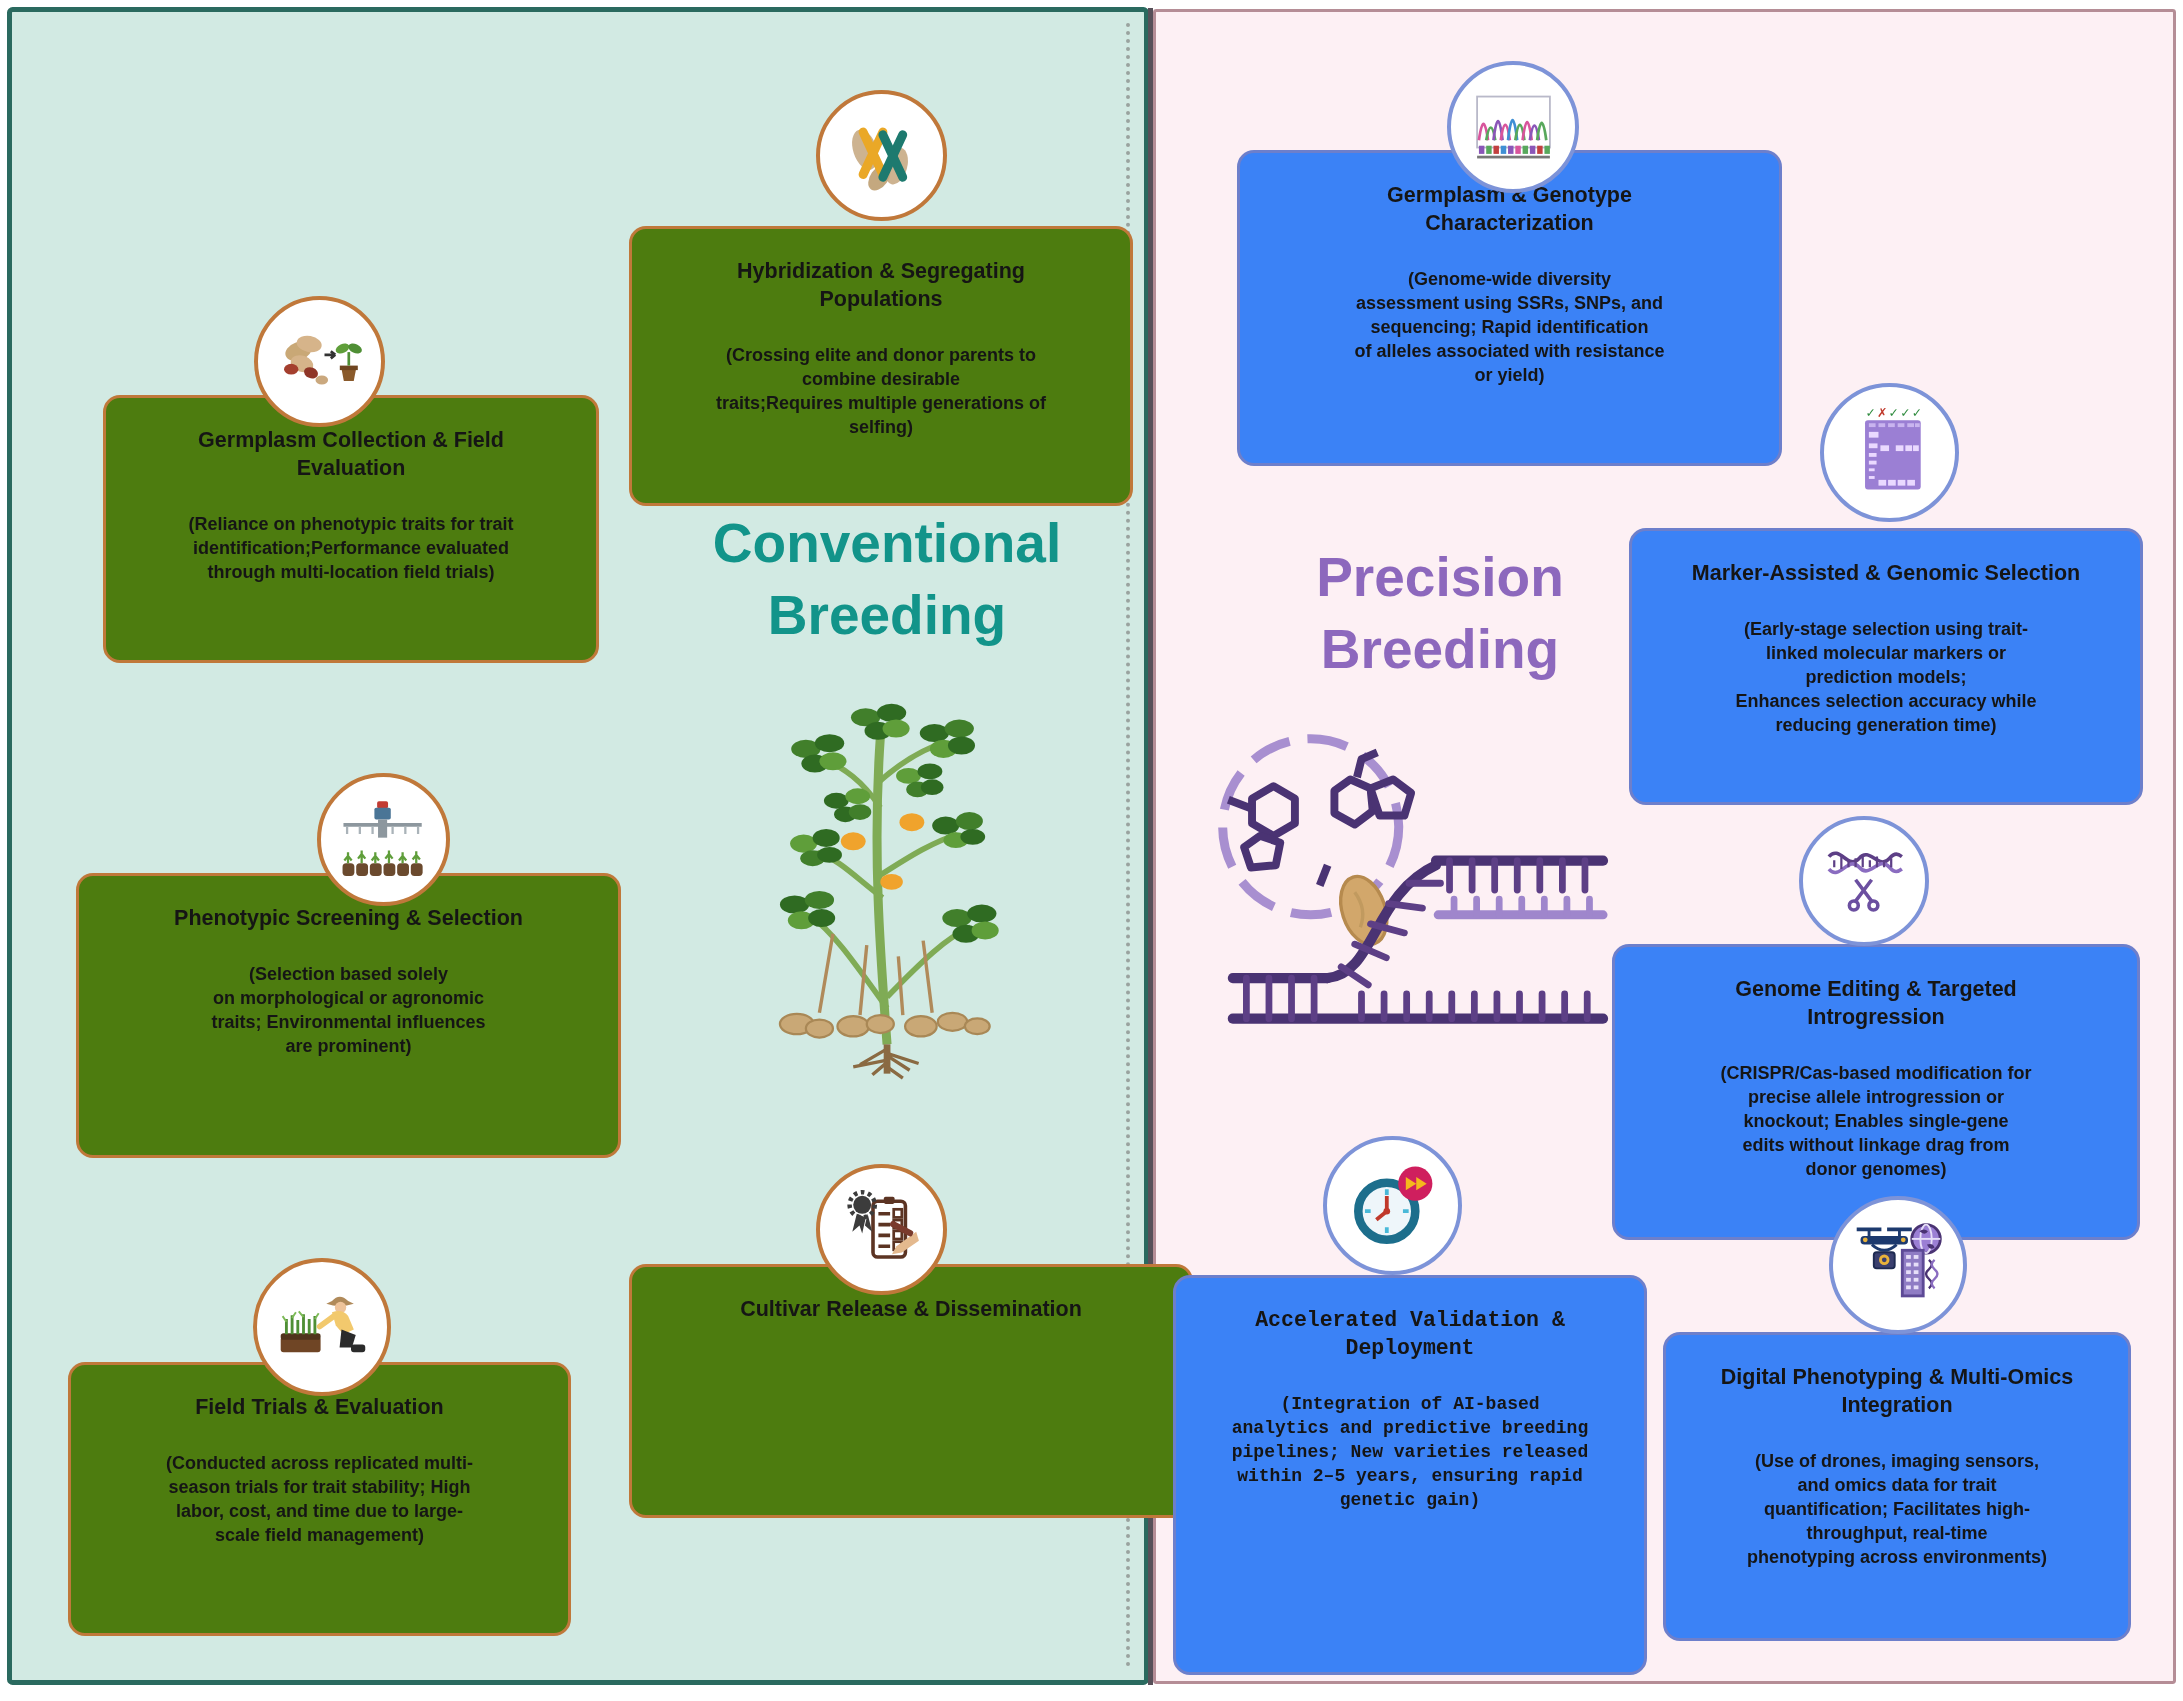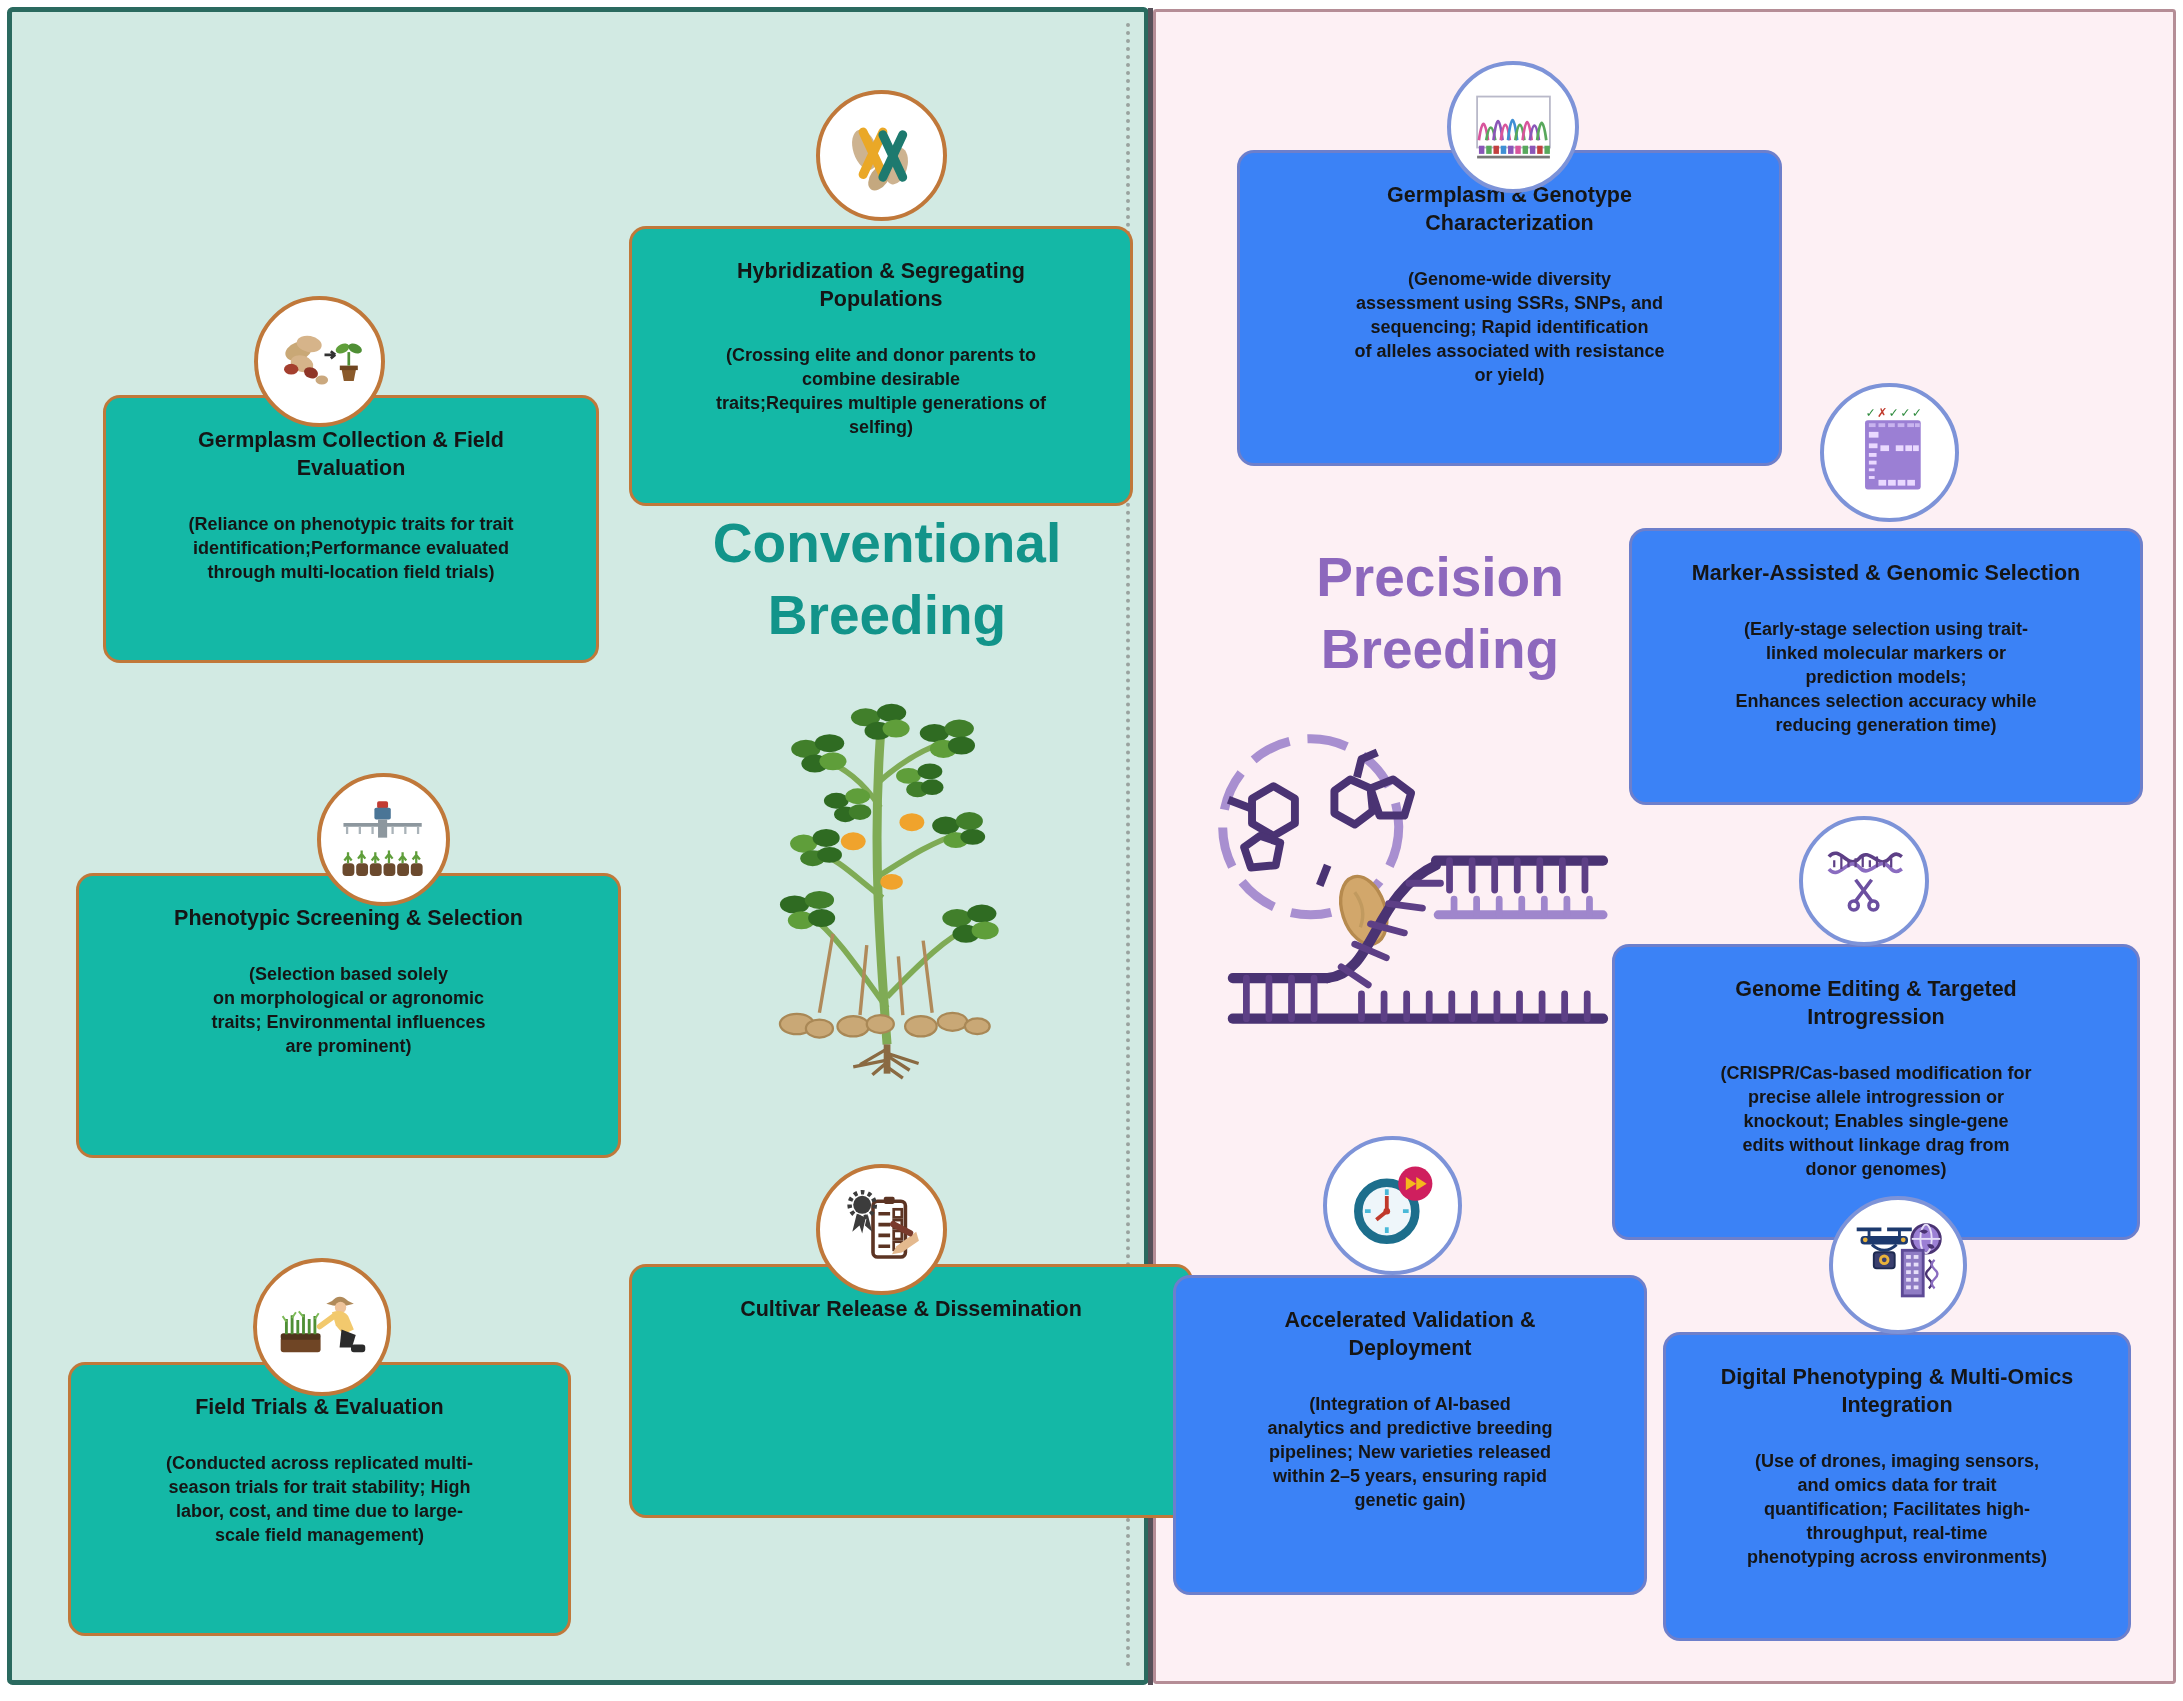--- a/index.html
+++ b/index.html
@@ -8,21 +8,21 @@
   .panel{position:absolute;box-sizing:border-box;}
   .panel-left{left:6.8px;top:6.8px;width:1142px;height:1678px;background:#d2eae3;
               border:5.1px solid #2a6a5f;border-radius:5.6px;}
   .panel-right{left:1153px;top:9px;width:1023px;height:1675px;background:#fdf0f4;
                border:3.4px solid #b58d96;border-radius:3.4px;}
   .dotted-divider{position:absolute;left:1126px;top:22.6px;height:1645px;width:0;
                   border-left:4px dotted #9aa39f;}
   .solid-divider{position:absolute;left:1148px;top:8px;width:5.1px;height:1677px;background:#575059;}
   .box{position:absolute;box-sizing:border-box;border-radius:17px;
        padding:29px 14.7px 17px 14.7px;text-align:center;color:#151515;font-weight:bold;}
-  .box-left{background:#14b8a6;border:3.4px solid #c0783a;}
+  .box-left{background:#4d7c0f;border:3.4px solid #c0783a;}
   .box-right{background:#3b82f6;border:3.4px solid #6d7fcb;}
   .box-title{font-size:21.5px;line-height:1.3;white-space:pre-line;}
   .box-body{font-size:18px;line-height:1.34;white-space:pre-line;margin-top:29px;}
   .icon-circle{position:absolute;box-sizing:border-box;background:#ffffff;border-radius:50%;
                display:flex;align-items:center;justify-content:center;z-index:3;}
   .circle-left{border:4px solid #c0783a;}
   .circle-right{border:4px solid #7d93d8;}
   .section-title{position:absolute;text-align:center;font-weight:bold;font-size:55px;
                  line-height:1.3;white-space:pre-line;}
   .title-conventional{left:627px;top:508px;width:520px;color:#12948a;}
@@ -395,21 +395,21 @@
         <circle cx="44" cy="56" r="30" fill="#eef6fa" stroke="#1c6e8c" stroke-width="9"></circle>
         <path d="M44,33 v6 M44,73 v6 M21,56 h6 M61,56 h6" stroke="#49b9d8" stroke-width="4"></path>
         <path d="M44,56 V40 M44,56 l-11,9" stroke="#c0392b" stroke-width="4"></path>
         <circle cx="44" cy="56" r="3.5" fill="#c0392b"></circle>
         <circle cx="74" cy="27" r="18" fill="#cf1f5e"></circle>
         <path d="M64,20 l11,7 -11,7 z" fill="#f5b81c"></path>
         <path d="M75,20 l11,7 -11,7 z" fill="#f5b81c"></path>
       </svg>
     </span>
   </div>
-  <div class="box box-right" style="left:1173px;top:1275px;width:474px;height:320px;">
+  <div class="box box-right" style="left:1173px;top:1275px;width:474px;height:400px;font-family:Liberation Mono, monospace;">
     <div class="box-title">Accelerated Validation &amp;
 Deployment</div>
     <div class="box-body">(Integration of AI-based
 analytics and predictive breeding
 pipelines; New varieties released
 within 2–5 years, ensuring rapid
 genetic gain)</div>
   </div>
 
   <div class="icon-circle circle-right" style="left:1829px;top:1196px;width:138px;height:138px;">

